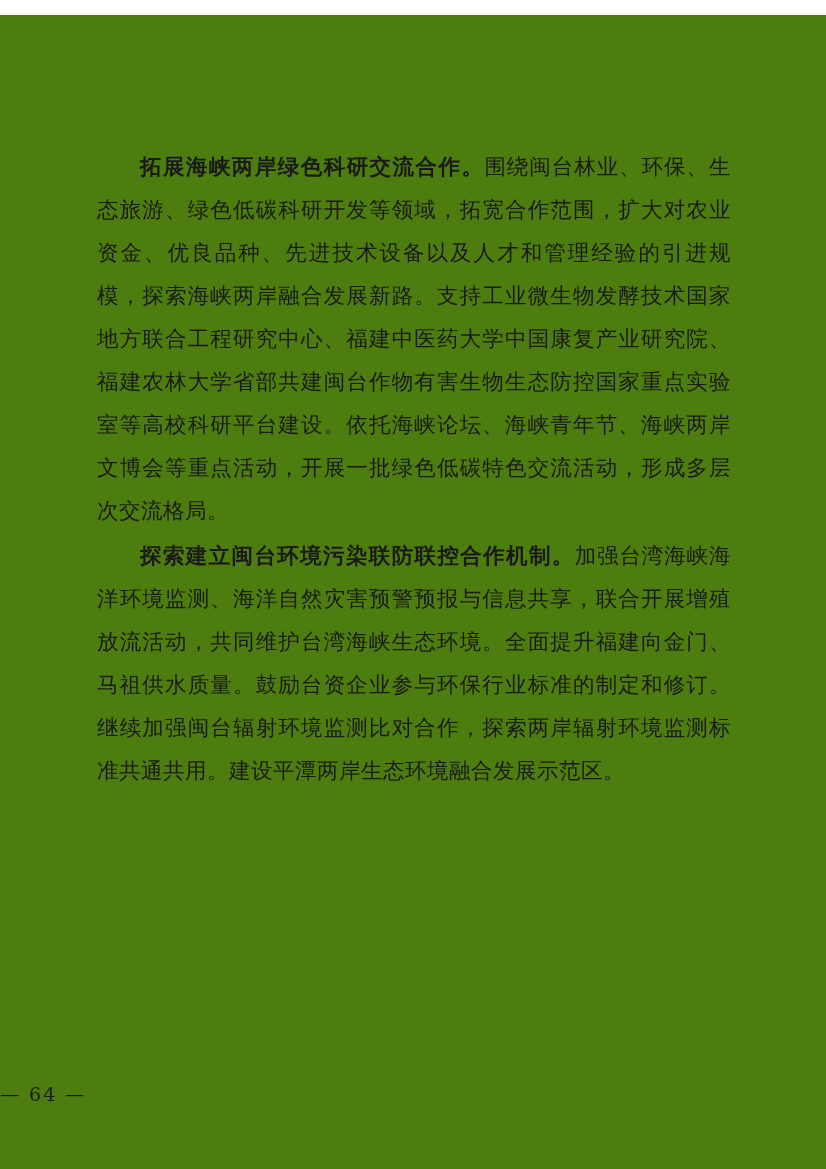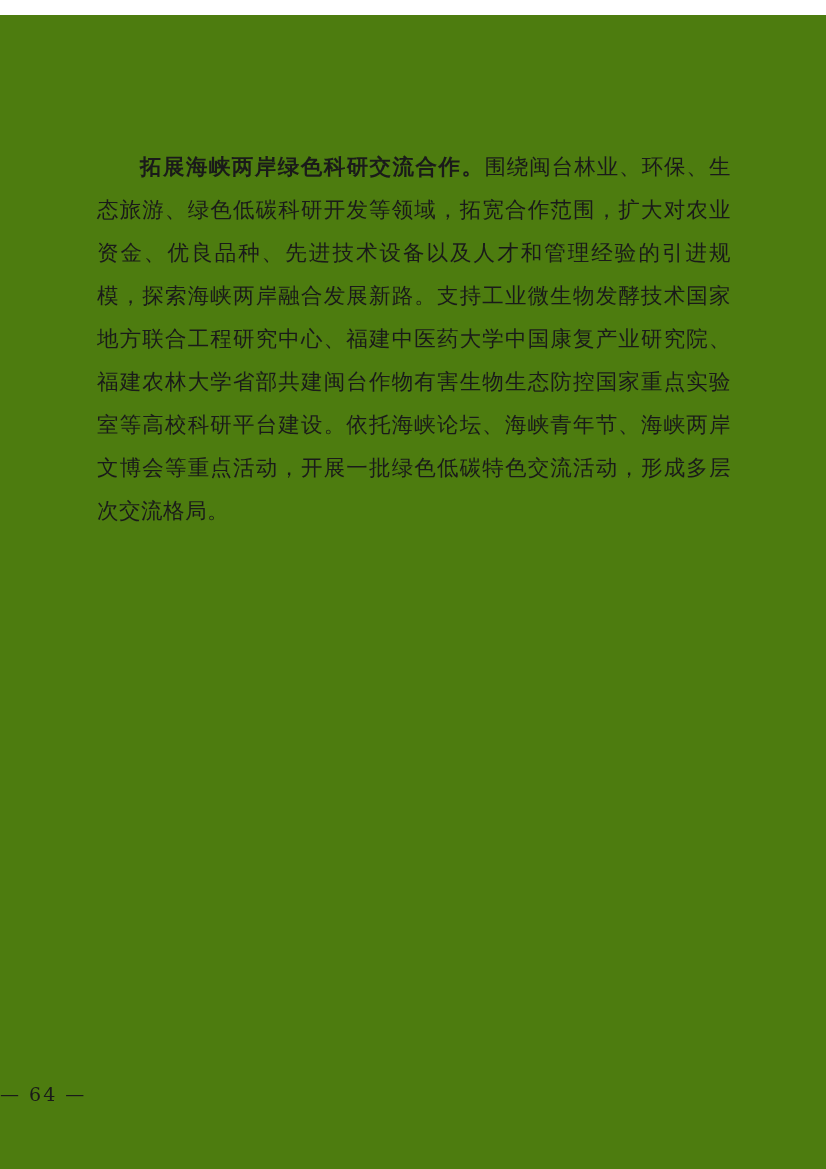--- a/index.html
+++ b/index.html
@@ -59,17 +59,18 @@
   }
 </style>
 </head>
 <body>
 
 <div class="page">
   <div class="content">
 
     <p class="para"><span class="lead">拓展海峡两岸绿色科研交流合作。</span><span>围绕闽台林业、环保、生态旅游、绿色低碳科研开发等领域，拓宽合作范围，扩大对农业资金、优良品种、先进技术设备以及人才和管理经验的引进规模，探索海峡两岸融合发展新路。支持工业微生物发酵技术国家地方联合工程研究中心、福建中医药大学中国康复产业研究院、福建农林大学省部共建闽台作物有害生物生态防控国家重点实验室等高校科研平台建设。依托海峡论坛、海峡青年节、海峡两岸文博会等重点活动，开展一批绿色低碳特色交流活动，形成多层次交流格局。</span></p>
 
+    <p class="para"><span class="lead">探索建立闽台环境污染联防联控合作机制。</span><span>加强台湾海峡海洋环境监测、海洋自然灾害预警预报与信息共享，联合开展增殖放流活动，共同维护台湾海峡生态环境。全面提升福建向金门、马祖供水质量。鼓励台资企业参与环保行业标准的制定和修订。继续加强闽台辐射环境监测比对合作，探索两岸辐射环境监测标准共通共用。建设平潭两岸生态环境融合发展示范区。</span></p>
 
   </div>
 
   <div class="footer">— 64 —</div>
 </div>
 
 </body></html>

